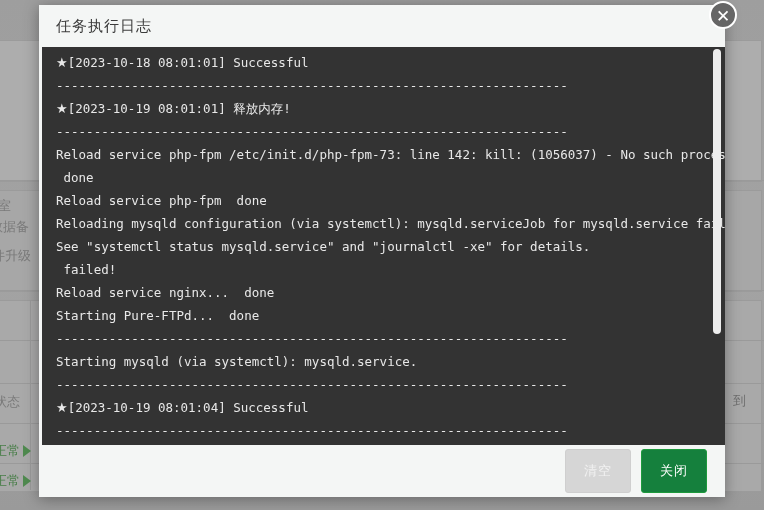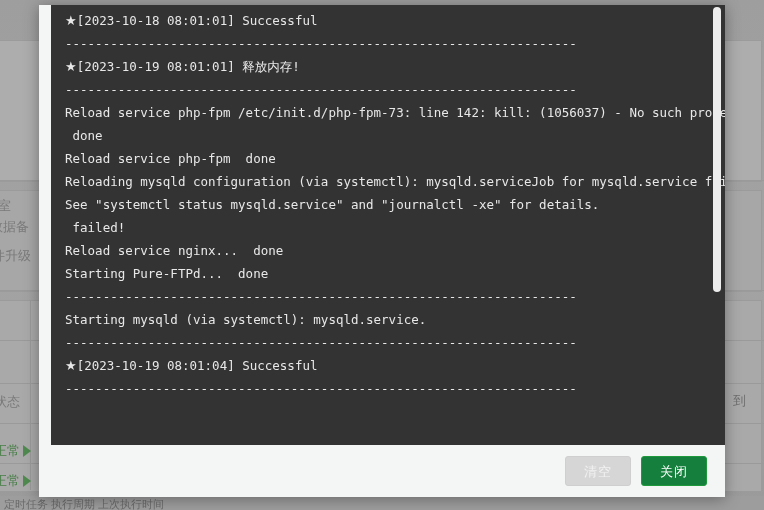--- a/index.html
+++ b/index.html
@@ -124,21 +124,21 @@
     font-size: 17px;
     line-height: 26px;
     text-align: center;
     cursor: pointer;
     box-sizing: border-box;
     font-family: "DejaVu Sans", sans-serif;
   }
 
   #log-wrap {
     position: relative;
-    margin: 0 0 0 12px;
+    margin: 0 0 0 3px;
     background: #333333;
     flex: 1 1 auto;
     overflow: hidden;
   }
   #log-body {
     position: absolute;
     left: 0; right: 0; top: 0; bottom: 0;
     padding: 4px 22px 4px 14px;
     box-sizing: border-box;
     font-family: "DejaVu Sans Mono", monospace;
@@ -179,21 +179,21 @@
     justify-content: flex-end;
     padding-right: 18px;
     gap: 10px;
     background: #f4f6f5;
   }
   .btn {
     font-family: "Liberation Sans", sans-serif;
     font-size: 13px;
     border-radius: 3px;
     padding: 0 18px;
-    height: 30px;
+    height: 44px;
     line-height: 30px;
     cursor: pointer;
     border: 1px solid transparent;
     box-sizing: border-box;
     letter-spacing: 1px;
   }
   #btn-clear {
     background: #d6d6d6;
     color: #f2f2f2;
     border-color: #cfcfcf;
@@ -228,27 +228,28 @@
 
   <div class="bg-left-text green" style="left:-6px; top:442px;">
     <span>正常</span><span class="bg-tri"></span>
   </div>
   <div class="bg-left-text green" style="left:-6px; top:472px;">
     <span>正常</span><span class="bg-tri"></span>
   </div>
 
   <div class="bg-right-text" style="left:733px; top:392px;">到</div>
 
-  <div id="bg-bottom-strip">
-    <span class="ghost" style="left:4px;">定时任务        执行周期        上次执行时间</span>
-  </div>
 </div>
 
 <div id="dialog">
 
+  <div id="dialog-header">
+    <span id="dialog-title">任务执行日志</span>
+    <div id="close-badge">✕</div>
+  </div>
 
   <div id="log-wrap">
     <div id="log-body"><div class="log-line"><span class="star">★</span><span>[2023-10-18 08:01:01] Successful</span></div><div class="log-line"><span>--------------------------------------------------------------------</span></div><div class="log-line"><span class="star">★</span><span>[2023-10-19 08:01:01] 释放内存!</span></div><div class="log-line"><span>--------------------------------------------------------------------</span></div><div class="log-line"><span>Reload service php-fpm /etc/init.d/php-fpm-73: line 142: kill: (1056037) - No such process</span></div><div class="log-line"><span> done</span></div><div class="log-line"><span>Reload service php-fpm  done</span></div><div class="log-line"><span>Reloading mysqld configuration (via systemctl): mysqld.serviceJob for mysqld.service failed.</span></div><div class="log-line"><span>See "systemctl status mysqld.service" and "journalctl -xe" for details.</span></div><div class="log-line"><span> failed!</span></div><div class="log-line"><span>Reload service nginx...  done</span></div><div class="log-line"><span>Starting Pure-FTPd...  done</span></div><div class="log-line"><span>--------------------------------------------------------------------</span></div><div class="log-line"><span>Starting mysqld (via systemctl): mysqld.service.</span></div><div class="log-line"><span>--------------------------------------------------------------------</span></div><div class="log-line"><span class="star">★</span><span>[2023-10-19 08:01:04] Successful</span></div><div class="log-line"><span>--------------------------------------------------------------------</span></div></div>
     <div id="log-scroll-track">
       <div id="log-scroll-thumb"></div>
     </div>
   </div>
 
   <div id="dialog-footer">
     <button class="btn" id="btn-clear">清空</button>

